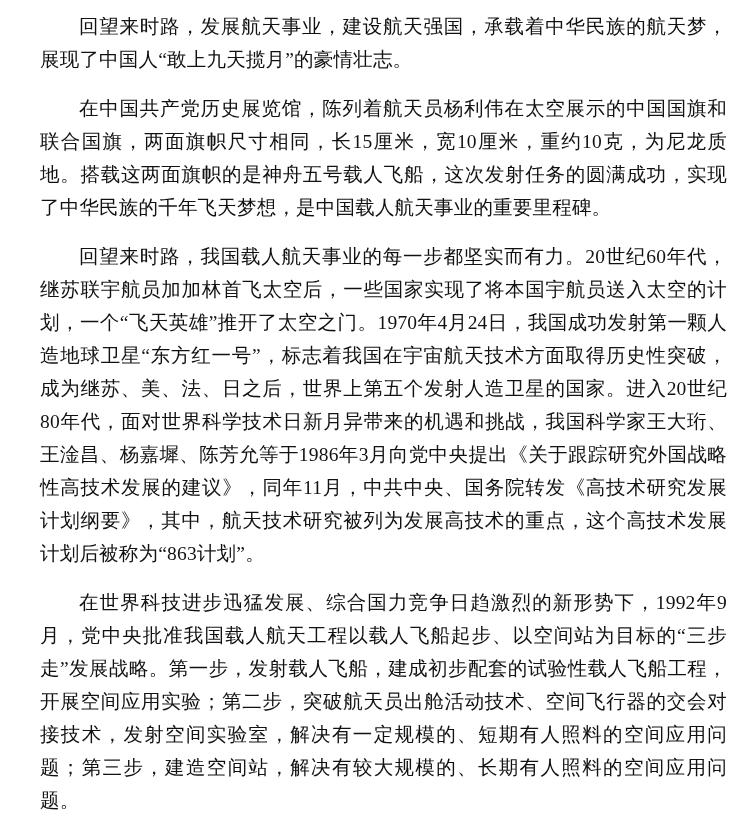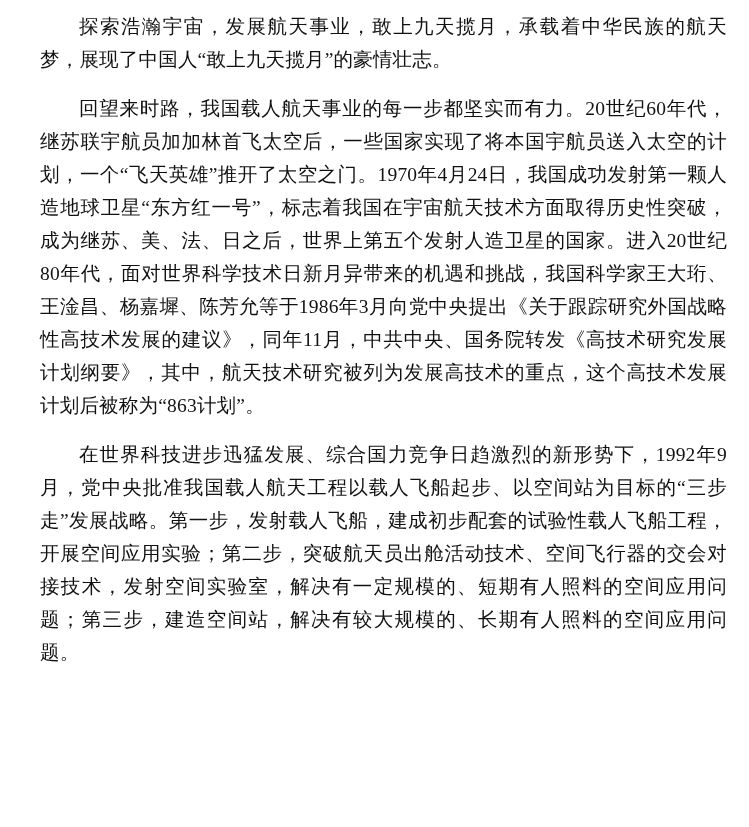--- a/index.html
+++ b/index.html
@@ -32,16 +32,17 @@
     color: #111111;
   }
   .para:last-child {
     margin-bottom: 16px;
   }
 </style>
 </head>
 <body>
 
 <div class="page">
-  <p class="para">探索浩瀚宇宙，发展航天事业，敢上九天揽月，承载着中华民族的航天梦，展现了中国人“敢上九天揽月”的豪情壮志。</p>
+  <p class="para">回望来时路，发展航天事业，建设航天强国，承载着中华民族的航天梦，展现了中国人“敢上九天揽月”的豪情壮志。</p>
+  <p class="para">在中国共产党历史展览馆，陈列着航天员杨利伟在太空展示的中国国旗和联合国旗，两面旗帜尺寸相同，长15厘米，宽10厘米，重约10克，为尼龙质地。搭载这两面旗帜的是神舟五号载人飞船，这次发射任务的圆满成功，实现了中华民族的千年飞天梦想，是中国载人航天事业的重要里程碑。</p>
   <p class="para">回望来时路，我国载人航天事业的每一步都坚实而有力。20世纪60年代，继苏联宇航员加加林首飞太空后，一些国家实现了将本国宇航员送入太空的计划，一个“飞天英雄”推开了太空之门。1970年4月24日，我国成功发射第一颗人造地球卫星“东方红一号”，标志着我国在宇宙航天技术方面取得历史性突破，成为继苏、美、法、日之后，世界上第五个发射人造卫星的国家。进入20世纪80年代，面对世界科学技术日新月异带来的机遇和挑战，我国科学家王大珩、王淦昌、杨嘉墀、陈芳允等于1986年3月向党中央提出《关于跟踪研究外国战略性高技术发展的建议》，同年11月，中共中央、国务院转发《高技术研究发展计划纲要》，其中，航天技术研究被列为发展高技术的重点，这个高技术发展计划后被称为“863计划”。</p>
   <p class="para">在世界科技进步迅猛发展、综合国力竞争日趋激烈的新形势下，1992年9月，党中央批准我国载人航天工程以载人飞船起步、以空间站为目标的“三步走”发展战略。第一步，发射载人飞船，建成初步配套的试验性载人飞船工程，开展空间应用实验；第二步，突破航天员出舱活动技术、空间飞行器的交会对接技术，发射空间实验室，解决有一定规模的、短期有人照料的空间应用问题；第三步，建造空间站，解决有较大规模的、长期有人照料的空间应用问题。</p>
 </div>
 
 </body></html>

